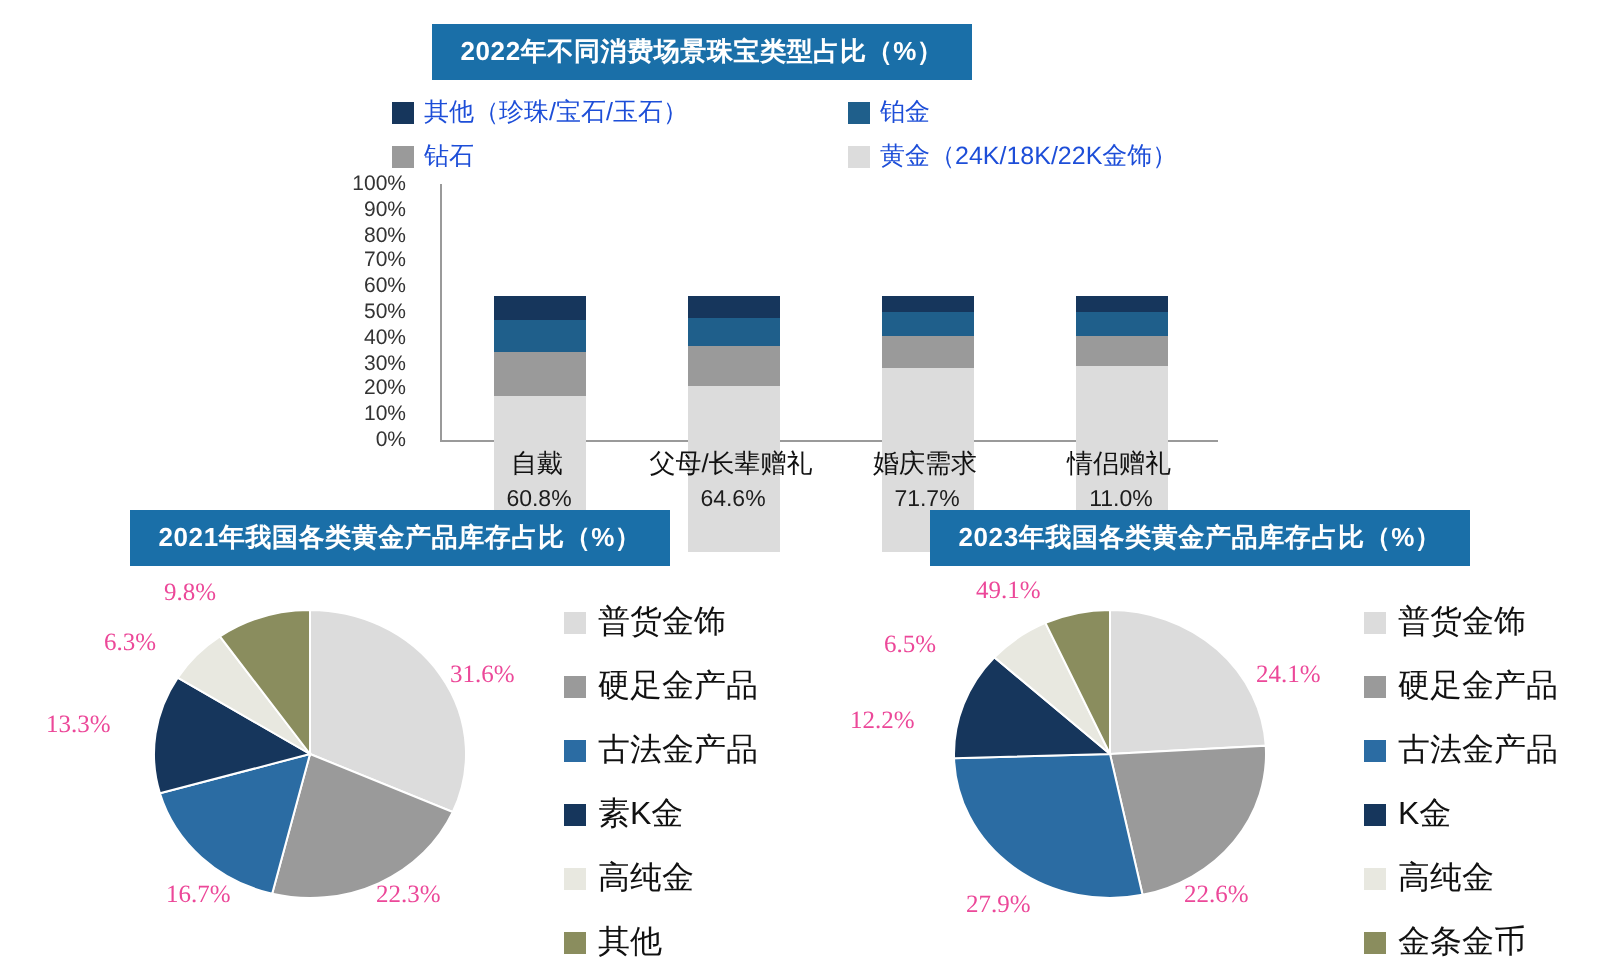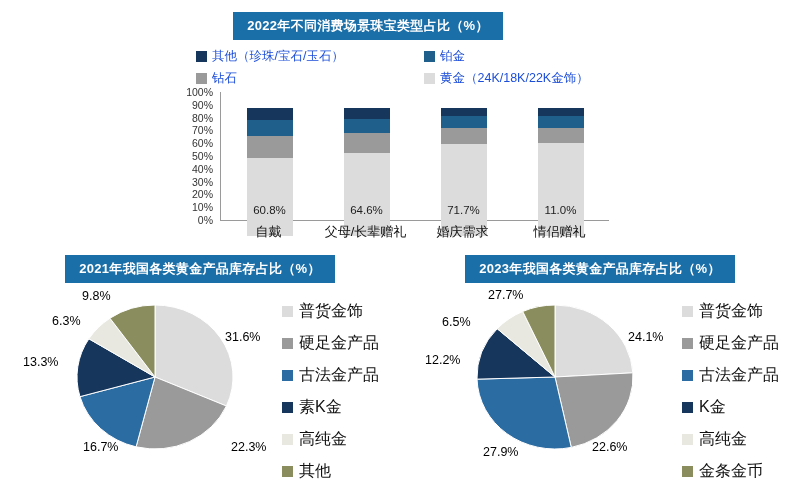--- a/index.html
+++ b/index.html
@@ -29,21 +29,21 @@
   
   #top-chart {
     position: absolute;
     left: 0;
     top: 0;
     width: 800px;
     height: 245px;
   }
   #top-title-wrap {
     position: absolute;
-    left: 17px; top: 12px;
+    left: 0; top: 12px;
     width: 702px;
     text-align: center;
   }
   #top-legend {
     position: absolute;
     left: 196px;
     top: 48px;
     width: 420px;
     font-size: 12.5px;
     color: #1d4ed8;
@@ -75,21 +75,21 @@
   }
   .y-axis-labels {
     position: absolute;
     left: 0;
     top: 0;
     width: 34px;
     height: 128px;
   }
   .y-axis-labels span {
     position: absolute;
-    right: 3px;
+    right: 13px;
     font-size: 10.5px;
     color: #333;
     transform: translateY(-50%);
     white-space: nowrap;
   }
   .plot-area {
     position: absolute;
     left: 38px;
     top: 0;
     width: 388px;
@@ -102,20 +102,21 @@
     position: absolute;
     left: 0; top: 0;
     width: 388px;
     height: 128px;
     display: flex;
   }
   .bar-col {
     flex: 1;
     position: relative;
     height: 144px;
+    margin-top: 40px;
   }
   .bar-stack {
     position: absolute;
     left: 50%;
     transform: translateX(-50%);
     bottom: 0;
     width: 46px;
     height: 128px;
     display: flex;
     flex-direction: column;
@@ -181,22 +182,23 @@
   }
   .pie-legend .swatch {
     width: 11px;
     height: 11px;
     margin-right: 6px;
     flex: none;
   }
   .pie-label {
     position: absolute;
     font-size: 12.5px;
-    color: #000000;
-    white-space: nowrap;
+    color: #ec4899;
+    white-space: nowrap;
+    font-family: Liberation Serif, serif;
   }
 </style>
 </head>
 <body>
 
 <div id="top-chart">
 
   <div id="top-title-wrap">
     <div class="chart-title">2022年不同消费场景珠宝类型占比（%）</div>
   </div>
@@ -322,21 +324,21 @@
       <span class="swatch" style="background:#e8e8e0"></span>
       <span>高纯金</span>
     </div>
     <div class="legend-item">
       <span class="swatch" style="background:#8a8d5e"></span>
       <span>其他</span>
     </div>
   </div>
 
   <div class="pie-label" style="left:225px; top:75px;">31.6%</div>
-  <div class="pie-label" style="left:188px; top:185px;margin-left:43px;">22.3%</div>
+  <div class="pie-label" style="left:188px; top:185px;">22.3%</div>
   <div class="pie-label" style="left:83px;  top:185px;">16.7%</div>
   <div class="pie-label" style="left:23px;  top:100px;">13.3%</div>
   <div class="pie-label" style="left:52px;  top:59px;">6.3%</div>
   <div class="pie-label" style="left:82px;  top:34px;">9.8%</div>
 </div>
 
 <div class="pie-block" id="pie-right">
   <div class="pie-title-wrap">
     <div class="chart-title">2023年我国各类黄金产品库存占比（%）</div>
   </div>
@@ -373,14 +375,14 @@
       <span class="swatch" style="background:#8a8d5e"></span>
       <span>金条金币</span>
     </div>
   </div>
 
   <div class="pie-label" style="left:228px; top:75px;">24.1%</div>
   <div class="pie-label" style="left:192px; top:185px;">22.6%</div>
   <div class="pie-label" style="left:83px;  top:190px;">27.9%</div>
   <div class="pie-label" style="left:25px;  top:98px;">12.2%</div>
   <div class="pie-label" style="left:42px;  top:60px;">6.5%</div>
-  <div class="pie-label" style="left:88px;  top:33px;">27.7%</div>
+  <div class="pie-label" style="left:88px;  top:33px;">49.1%</div>
 </div>
 
 </body></html>

